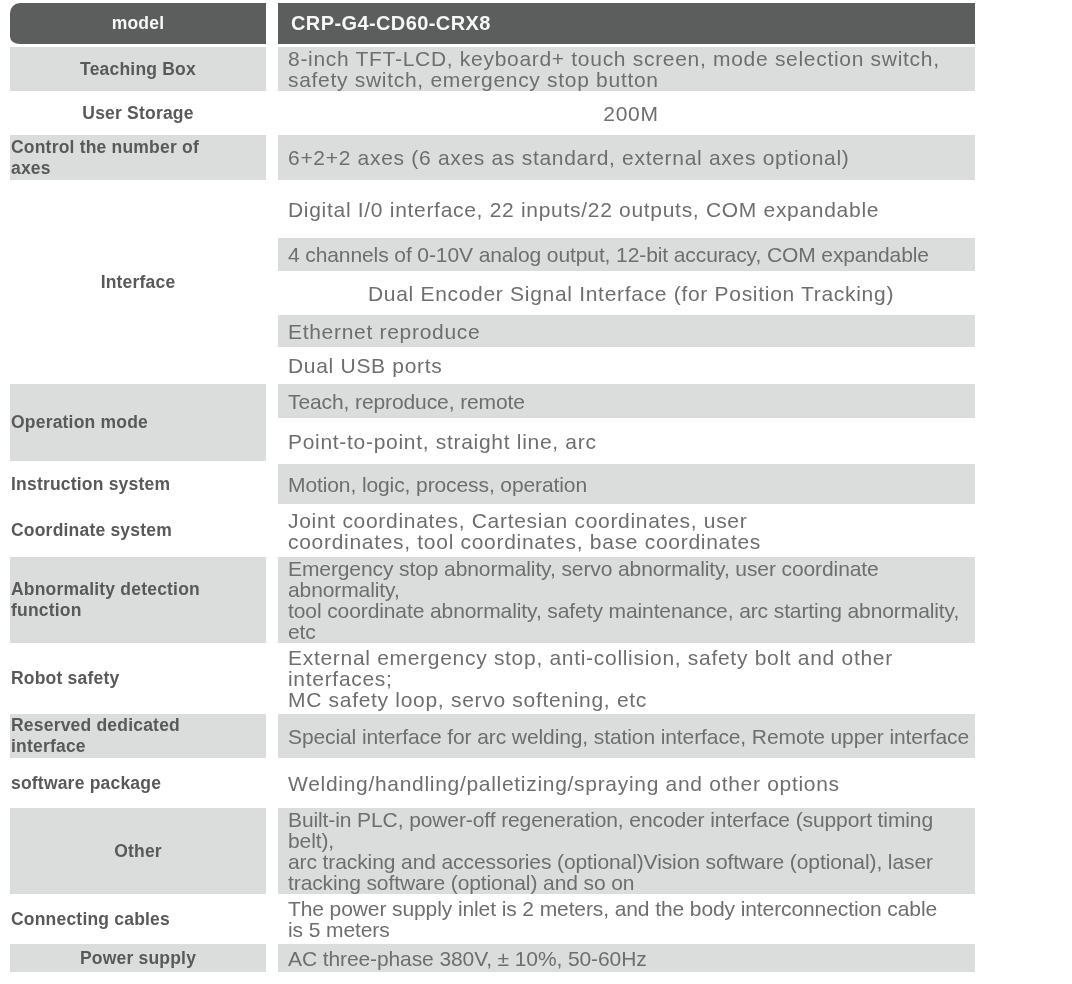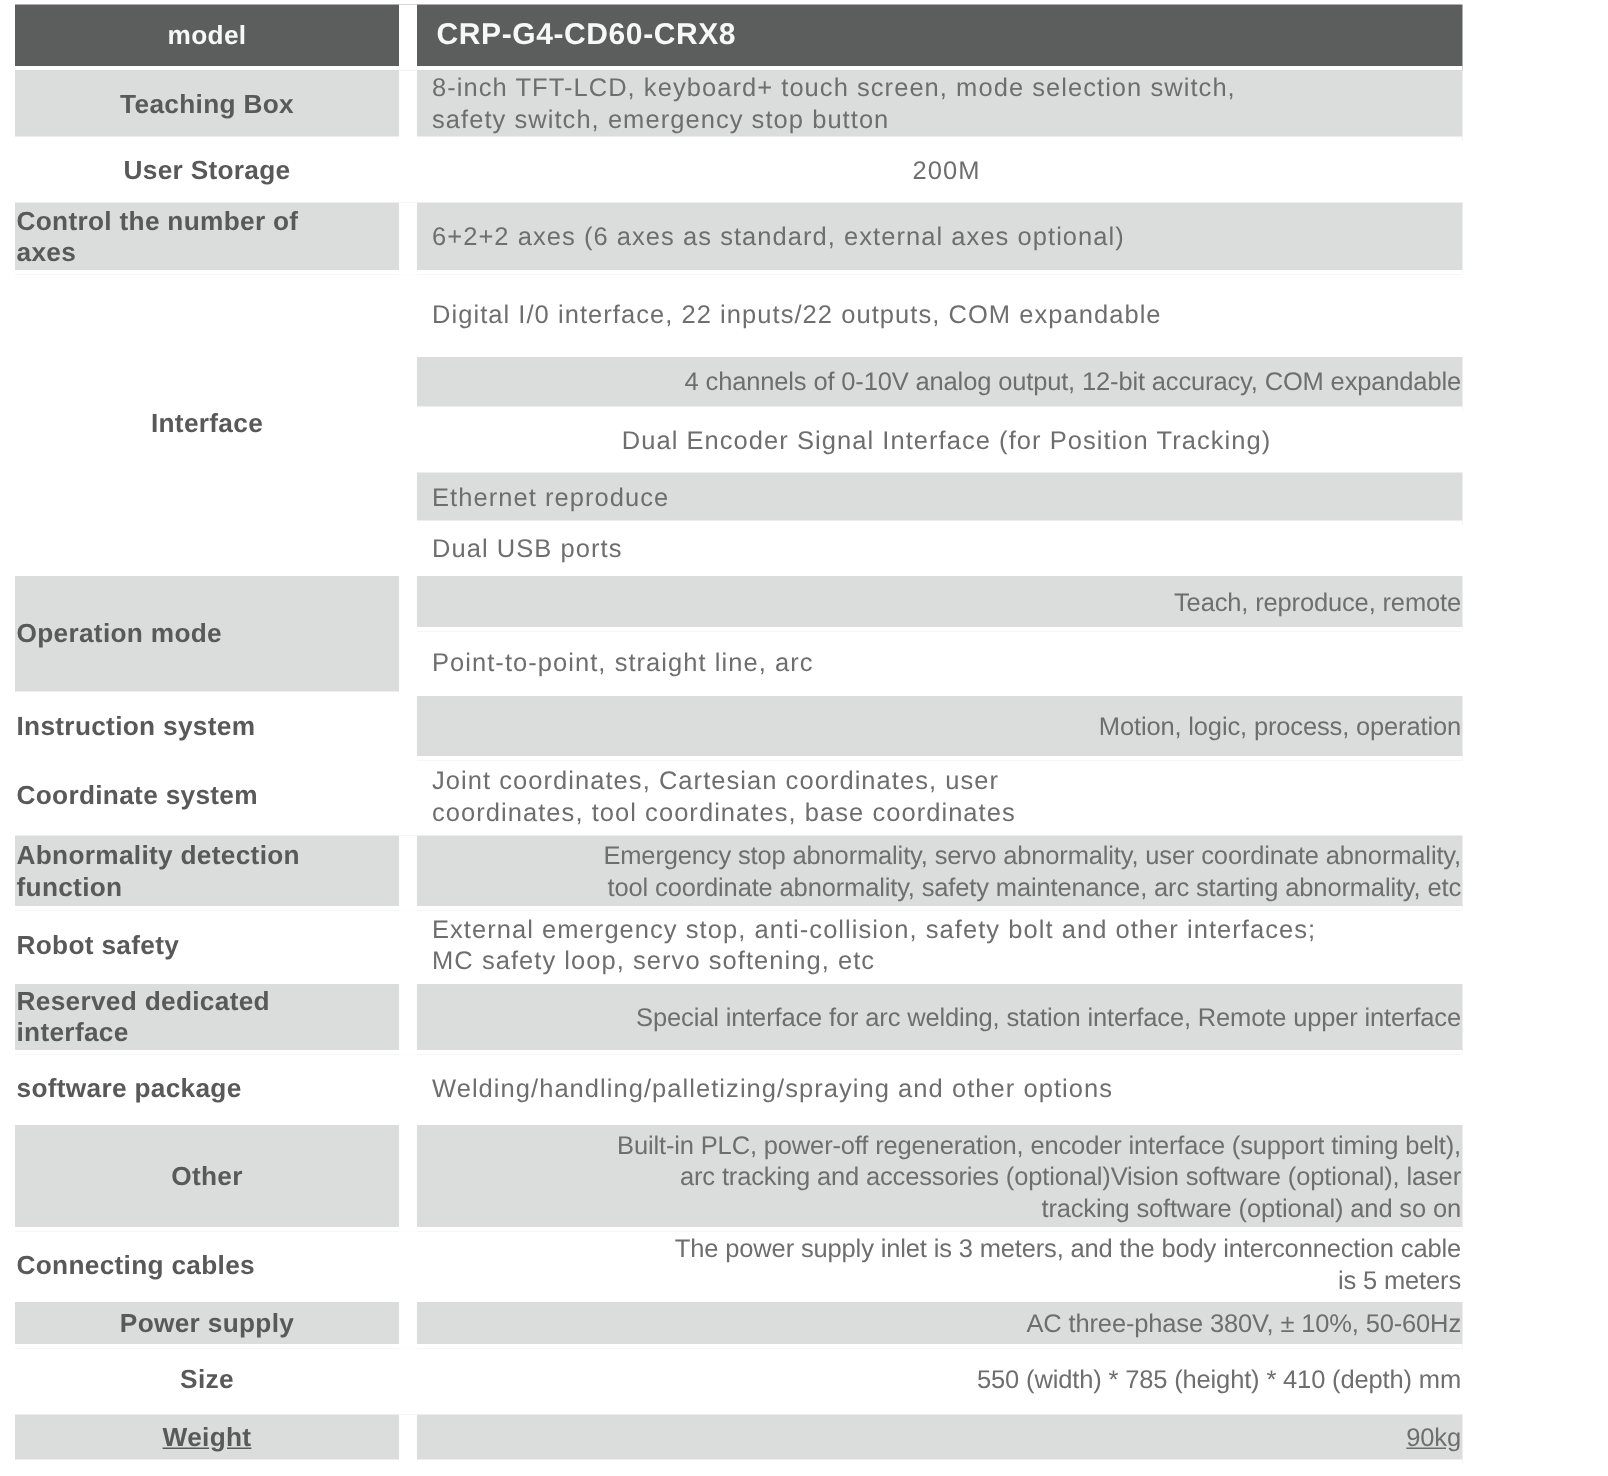--- a/index.html
+++ b/index.html
@@ -32,36 +32,36 @@
     font-weight:bold;
     font-size:17.5px;
     color:var(--label-text);
     letter-spacing:0.2px;
     line-height:21px;
     white-space:pre-line;
   }
   td.lbl.c{text-align:center;}
   td.lbl.l{text-align:left;}
   td.val{
-    font-size:17px;
+    font-size:21px;
     color:var(--value-text);
     padding-left:10px;
     line-height:21px;
     white-space:pre-line;
   }
   td.val.ls{letter-spacing:0.7px;}
-  td.val.cd{letter-spacing:-0.1px;text-align:right;}
+  td.val.cd{letter-spacing:-0.1px;}
   .gray{background:var(--row-gray);}
   td.dark{
     background:var(--header-bg);
     color:var(--header-text);
     font-weight:bold;
   }
   td.val.dark{font-size:20px;letter-spacing:0.4px;padding-left:13px;}
-  td.lbl.dark{color:var(--header-text);}
+  td.lbl.dark{color:var(--header-text);border-radius:10px;}
   
   tr.h31 td{height:31px;} tr.h33 td{height:33px;text-decoration:underline;} tr.h34 td{height:34px;}
   tr.h35 td{height:35px;} tr.h36 td{height:36px;} tr.h37 td{height:37px;}
   tr.h41 td{height:41px;text-align:center;} tr.h43 td{height:43px;} tr.h44 td{height:44px;}
   tr.h47 td{height:47px;} tr.h48 td{height:48px;} tr.h49 td{height:49px;}
   tr.h50 td{height:50px;} tr.h55 td{height:55px;} tr.h71 td{height:71px;}
 </style>
 </head>
 <body>
 
@@ -157,21 +157,21 @@
 
     <tr class="h71">
       <td class="lbl gray c">Other</td>
       <td class="val gray cd">Built-in PLC, power-off regeneration, encoder interface (support timing belt),
 arc tracking and accessories (optional)Vision software (optional), laser
 tracking software (optional) and so on</td>
     </tr>
 
     <tr class="h44">
       <td class="lbl l">Connecting cables</td>
-      <td class="val cd">The power supply inlet is 3 meters, and the body interconnection cable
+      <td class="val cd">The power supply inlet is 2 meters, and the body interconnection cable
 is 5 meters</td>
     </tr>
 
     <tr class="h31">
       <td class="lbl gray c">Power supply</td>
       <td class="val gray cd">AC three-phase 380V, ± 10%, 50-60Hz</td>
     </tr>
 
     <tr class="h44">
       <td class="lbl c">Size</td>

